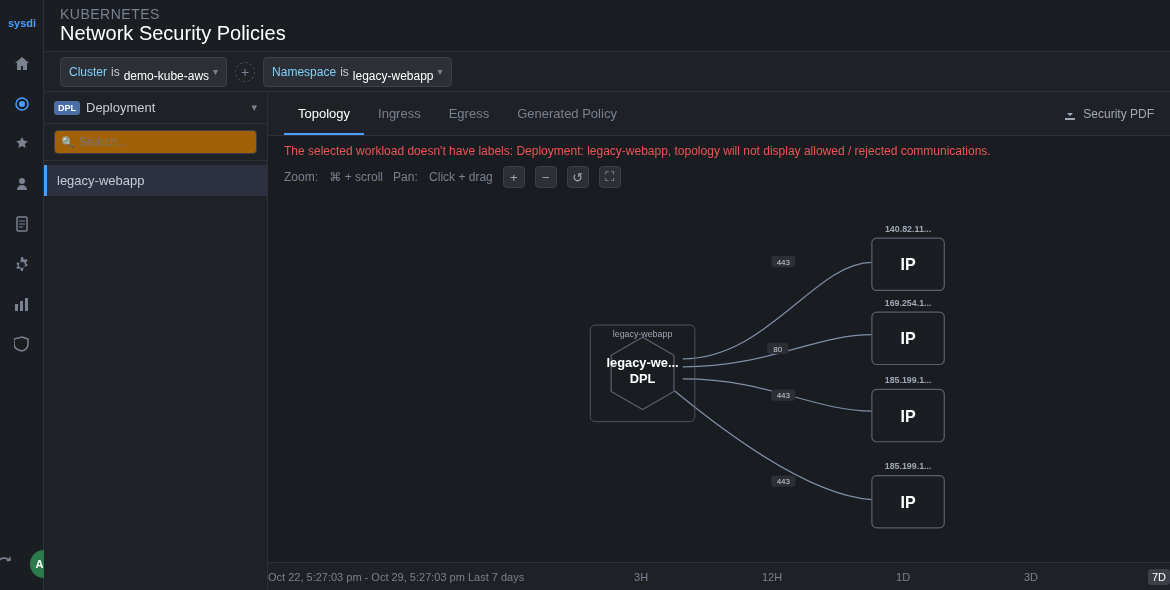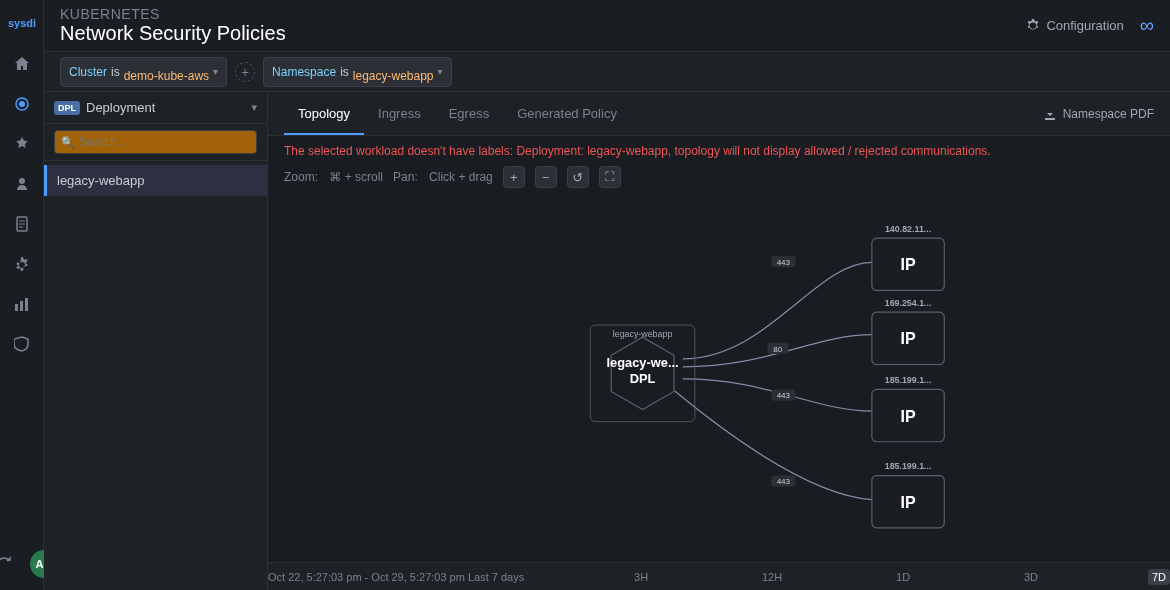--- a/index.html
+++ b/index.html
@@ -132,21 +132,21 @@
       gap: 4px;
       background: #2c2f35;
       border: 1px solid #3c3f47;
       border-radius: 4px;
       padding: 3px 8px;
       font-size: 12px;
       cursor: pointer;
       color: #c9cdd4;
     }
     .filter-chip .label { color: #7dd3fc; }
-    .filter-chip .val { color: #fdba74; margin-top: 8px; }
+    .filter-chip .val { color: #ffffff; margin-top: 8px; }
     .filter-chip .arrow { color: #7a8190; font-size: 10px; }
     .filter-plus {
       width: 20px;
       height: 20px;
       border-radius: 50%;
       border: 1px dashed #4a5060;
       display: flex;
       align-items: center;
       justify-content: center;
       color: #7a8190;
@@ -435,29 +435,20 @@
     </div>
   </div>
 </div>
 
 <div class="main">
 
   <div class="top-header">
     <div class="title-area">
       <span class="kube-label">KUBERNETES</span>
       <span class="page-title">Network Security Policies</span>
-    </div>
-    <div class="header-right">
-      <div class="config-btn">
-        <svg width="14" height="14" viewBox="0 0 14 14" fill="currentColor">
-            <path d="M6 0h2l.4 1.8a5 5 0 011.1.6l1.8-.6.9 1.6L11 4.7c.1.2.1.5.1.8s0 .5-.1.8l1.2 1.3-.9 1.6-1.8-.6a5 5 0 01-1.1.6L8 11H6l-.4-1.8a5 5 0 01-1.1-.6l-1.8.6-.9-1.6L3 6.3A5 5 0 013 5.5a5 5 0 01-.1-.8L1.8 3.4l.9-1.6 1.8.6A5 5 0 015.6 1.8L6 0zm1 3.5a3.5 3.5 0 100 7 3.5 3.5 0 000-7z"></path>
-          </svg>
-        <span>Configuration</span>
-      </div>
-      <div class="infinity-icon">∞</div>
     </div>
   </div>
 
   <div class="filter-bar">
     <div class="filter-chip">
       <span class="label">Cluster</span>
       <span>is</span>
       <span class="val">demo-kube-aws</span>
       <span class="arrow">▾</span>
     </div>
@@ -493,21 +484,21 @@
         <div class="tabs">
           <div class="tab active">Topology</div>
           <div class="tab">Ingress</div>
           <div class="tab">Egress</div>
           <div class="tab">Generated Policy</div>
         </div>
         <div class="download-btn">
           <svg width="14" height="14" viewBox="0 0 14 14" fill="currentColor">
               <path d="M7 1v8M4 6l3 3 3-3M2 11h10v2H2z"></path>
             </svg>
-          <span>Namespace PDF</span>
+          <span>Security PDF</span>
         </div>
       </div>
 
       <div class="topology-area">
         <div class="warning-bar">
           <span>The selected workload doesn't have labels: Deployment: legacy-webapp, topology will not display allowed / rejected communications.</span>
         </div>
         <div class="zoom-pan-bar">
           <span class="ctrl">
             <span>Zoom:</span>&nbsp;<span>⌘ + scroll</span>

